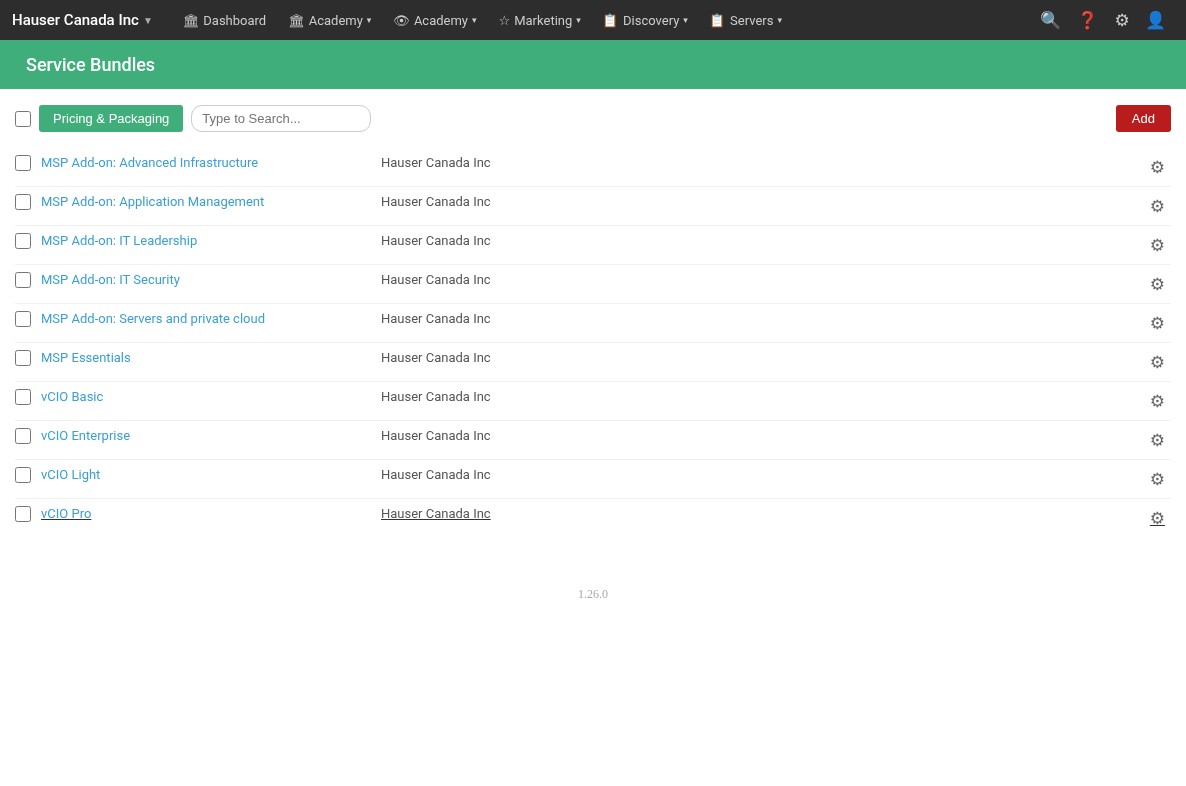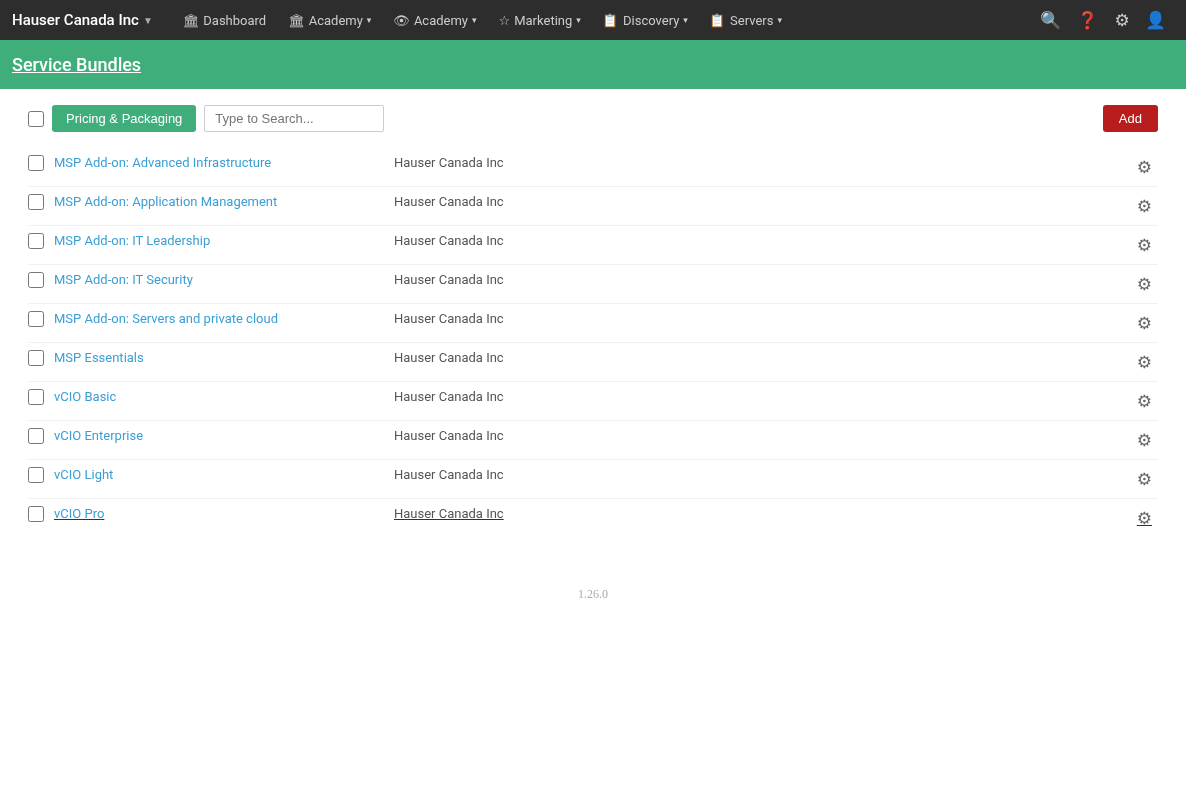--- a/index.html
+++ b/index.html
@@ -58,29 +58,28 @@
     .nav-right {
       display: flex;
       align-items: center;
       gap: 2px;
     }
 
     
     .page-header {
       background: #3fae7a;
       color: #fff;
-      padding: 14px 12px;
+      padding: 14px 26px;
       font-size: 18px;
       font-weight: 500;
-      text-decoration: underline;
     }
 
     
     .content {
-      padding: 16px 28px;
+      padding: 16px 15px;
     }
 
     
     .toolbar {
       display: flex;
       align-items: center;
       margin-bottom: 16px;
       gap: 8px;
     }
     .select-all-checkbox {
@@ -93,21 +92,21 @@
       color: #fff;
       border: none;
       padding: 6px 14px;
       border-radius: 3px;
       font-size: 13px;
       cursor: pointer;
       font-weight: 500;
     }
     .search-input {
       border: 1px solid #ccc;
-      border-radius: 2px;
+      border-radius: 11px;
       padding: 5px 10px;
       font-size: 13px;
       width: 180px;
       outline: none;
       color: #999;
     }
     .add-btn {
       margin-left: auto;
       background: #b91c1c;
       color: #fff;

